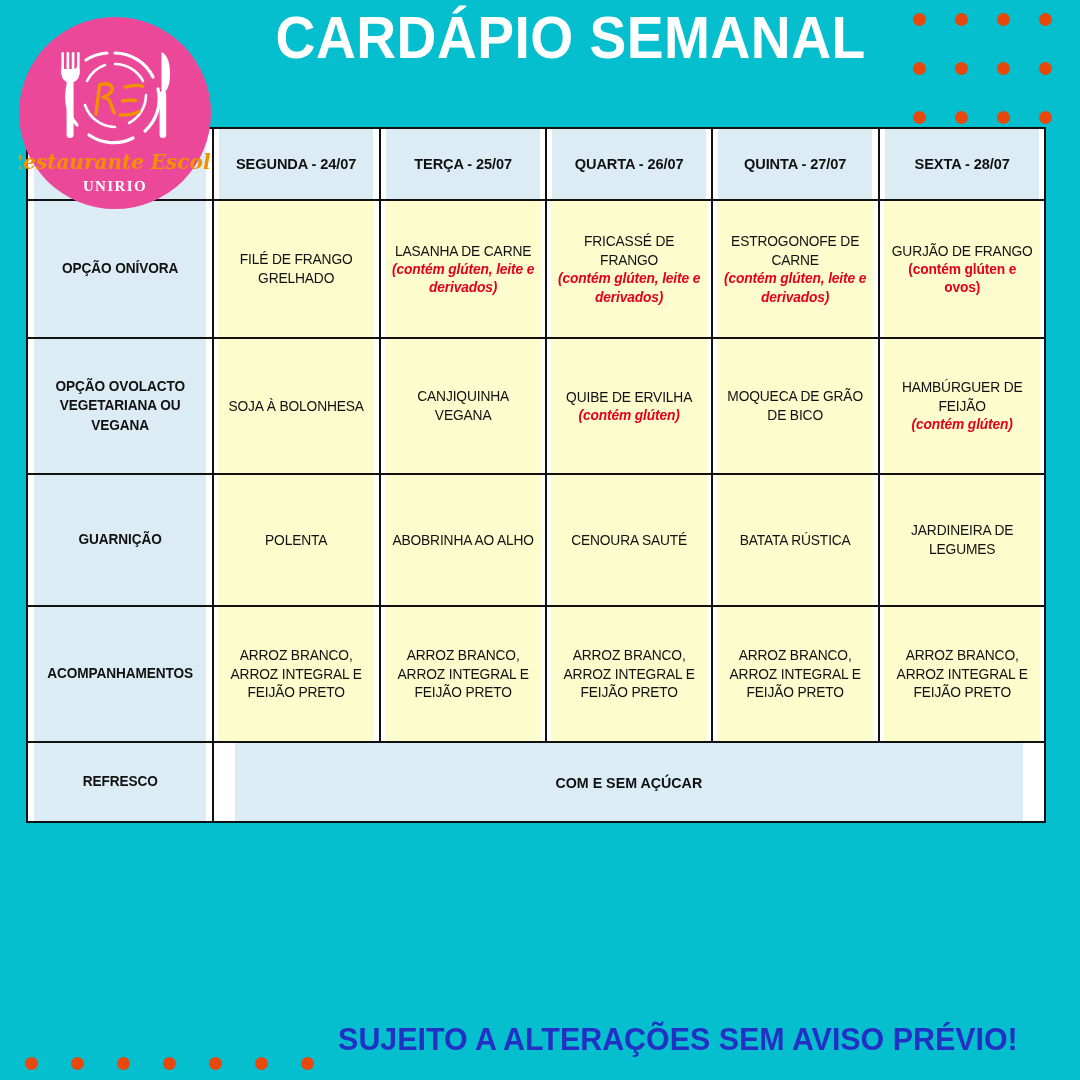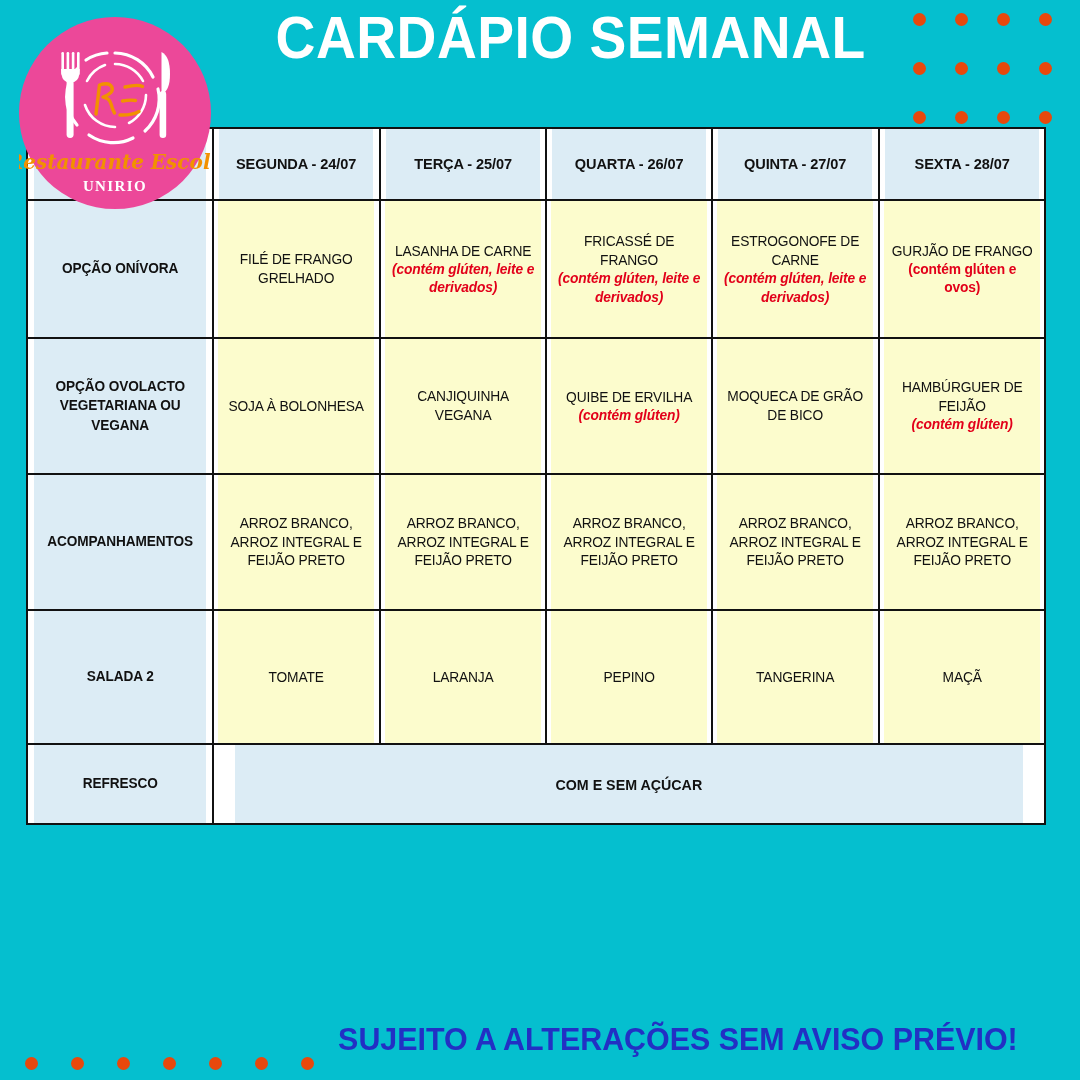--- a/index.html
+++ b/index.html
@@ -274,39 +274,39 @@
       </td>
       <td class="dish">
         <span>MOQUECA DE GRÃO DE BICO</span>
       </td>
       <td class="dish">
         <span>HAMBÚRGUER DE FEIJÃO</span>
         <span class="allergen">(contém glúten)</span>
       </td>
     </tr>
 
+    <tr class="r-guarnicao">
+      <td class="row-label">GUARNIÇÃO</td>
+      <td class="dish">POLENTA</td>
+      <td class="dish">ABOBRINHA AO ALHO</td>
+      <td class="dish">CENOURA SAUTÉ</td>
+      <td class="dish">BATATA RÚSTICA</td>
+      <td class="dish">JARDINEIRA DE LEGUMES</td>
+    </tr>
 
     <tr class="r-acomp">
       <td class="row-label">ACOMPANHAMENTOS</td>
       <td class="dish">ARROZ BRANCO, ARROZ INTEGRAL E FEIJÃO PRETO</td>
       <td class="dish">ARROZ BRANCO, ARROZ INTEGRAL E FEIJÃO PRETO</td>
       <td class="dish">ARROZ BRANCO, ARROZ INTEGRAL E FEIJÃO PRETO</td>
       <td class="dish">ARROZ BRANCO, ARROZ INTEGRAL E FEIJÃO PRETO</td>
       <td class="dish">ARROZ BRANCO, ARROZ INTEGRAL E FEIJÃO PRETO</td>
     </tr>
 
 
-    <tr class="r-salada2">
-      <td class="row-label">SALADA 2</td>
-      <td class="dish">TOMATE</td>
-      <td class="dish">LARANJA</td>
-      <td class="dish">PEPINO</td>
-      <td class="dish">TANGERINA</td>
-      <td class="dish">MAÇÃ</td>
-    </tr>
 
     <tr class="r-refresco">
       <td class="row-label">REFRESCO</td>
       <td class="drink" colspan="5">COM E SEM AÇÚCAR</td>
     </tr>
 
   </tbody>
 </table>
 
 <div class="footer-note">SUJEITO A ALTERAÇÕES SEM AVISO PRÉVIO!</div>

